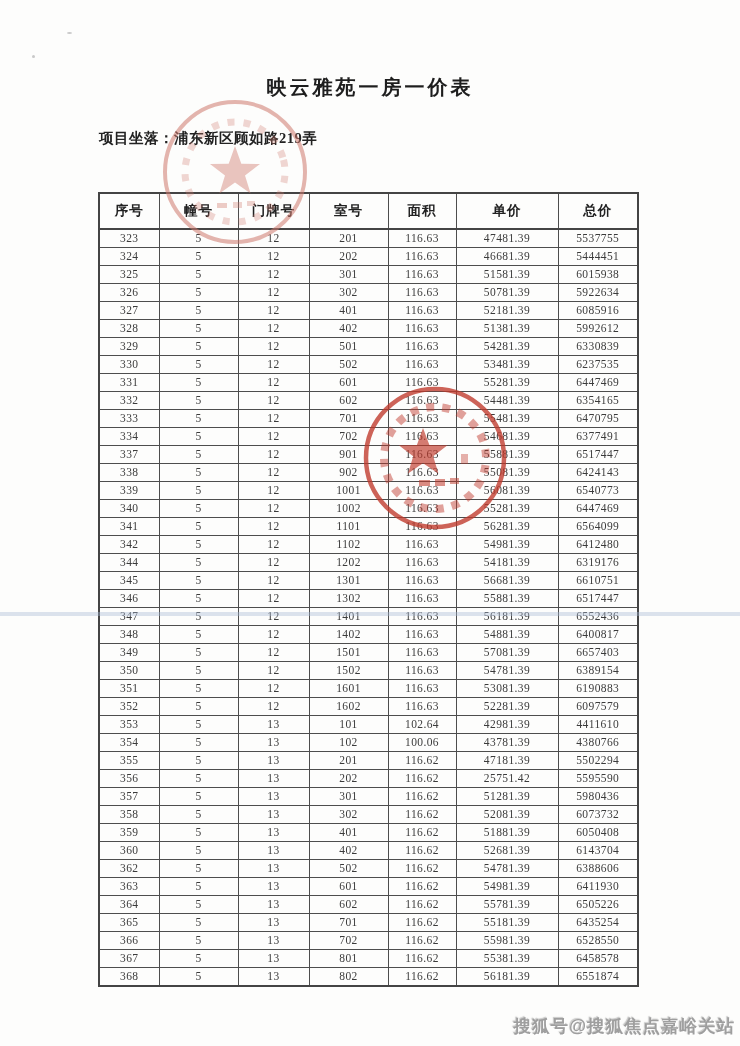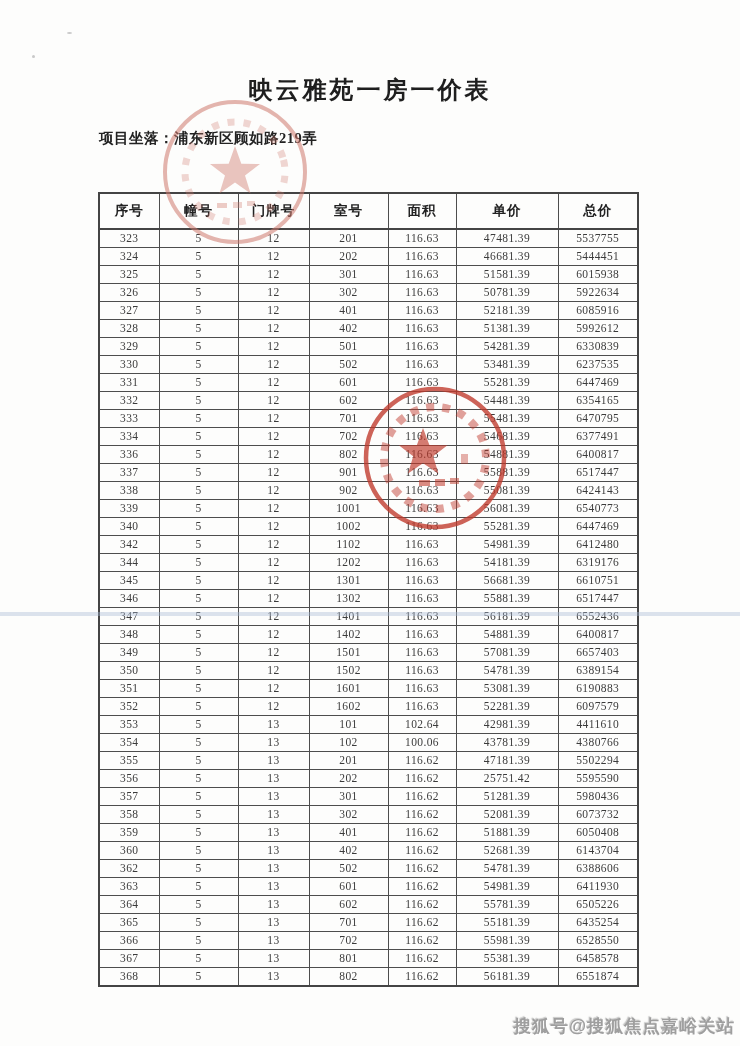--- a/index.html
+++ b/index.html
@@ -4,21 +4,21 @@
 <style>
   html,body{margin:0;padding:0;}
   body{
     width:740px;height:1046px;position:relative;overflow:hidden;
     background:#fdfdfc;
     font-family:"Liberation Serif","DejaVu Serif",serif;
     color:#2f2f2f;
   }
   .page-title{
     position:absolute;top:74px;left:0;width:740px;
-    text-align:center;font-size:24px;font-weight:bold;
+    text-align:center;font-size:20px;font-weight:bold;
     letter-spacing:3px;color:#1e1e1e;margin:0;
   }
   .location-line{
     position:absolute;top:129px;left:99px;
     font-size:14.5px;font-weight:bold;color:#222;
     letter-spacing:0.5px;
     font-family:Liberation Serif, serif;
   }
   table.price-table{
     position:absolute;left:98px;top:158px;width:539px;
@@ -188,29 +188,20 @@
       <tr>
         <td>334</td>
         <td>5</td>
         <td>12</td>
         <td>702</td>
         <td>116.63</td>
         <td>54681.39</td>
         <td>6377491</td>
       </tr>
       <tr>
-        <td>336</td>
-        <td>5</td>
-        <td>12</td>
-        <td>802</td>
-        <td>116.63</td>
-        <td>54881.39</td>
-        <td>6400817</td>
-      </tr>
-      <tr>
         <td>337</td>
         <td>5</td>
         <td>12</td>
         <td>901</td>
         <td>116.63</td>
         <td>55881.39</td>
         <td>6517447</td>
       </tr>
       <tr>
         <td>338</td>
@@ -231,20 +222,29 @@
         <td>6540773</td>
       </tr>
       <tr>
         <td>340</td>
         <td>5</td>
         <td>12</td>
         <td>1002</td>
         <td>116.63</td>
         <td>55281.39</td>
         <td>6447469</td>
+      </tr>
+      <tr>
+        <td>341</td>
+        <td>5</td>
+        <td>12</td>
+        <td>1101</td>
+        <td>116.63</td>
+        <td>56281.39</td>
+        <td>6564099</td>
       </tr>
       <tr>
         <td>342</td>
         <td>5</td>
         <td>12</td>
         <td>1102</td>
         <td>116.63</td>
         <td>54981.39</td>
         <td>6412480</td>
       </tr>

